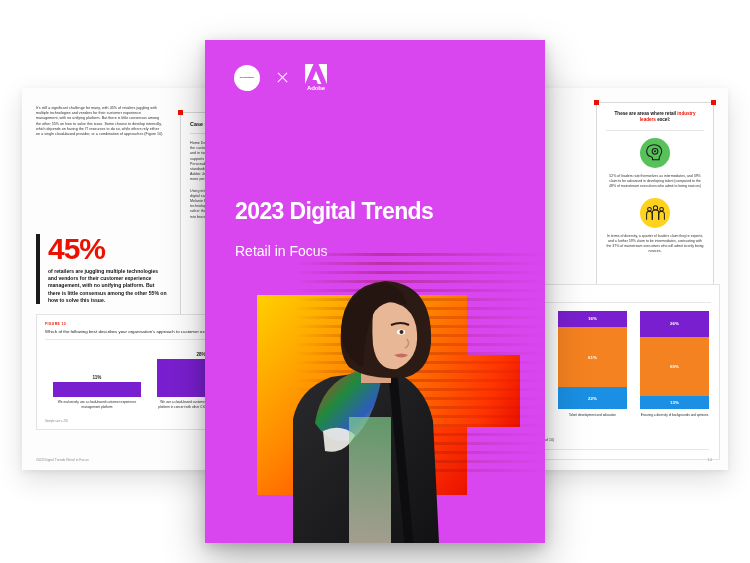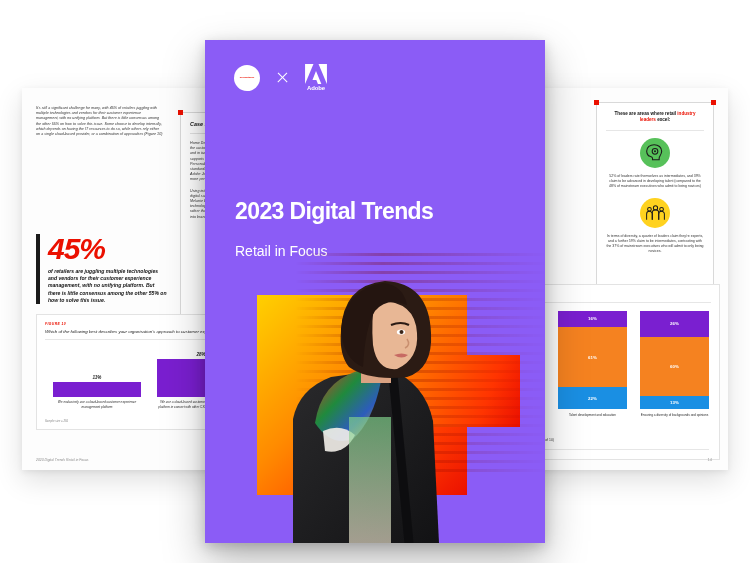--- a/index.html
+++ b/index.html
@@ -20,21 +20,21 @@
     box-shadow: 0 10px 26px rgba(0,0,0,.13), 0 2px 6px rgba(0,0,0,.07);
   }
   .spread .seam {
     position: absolute; top: 0; bottom: 0; left: 50%;
     width: 1px; background: rgba(0,0,0,.06);
   }
   .page {
     position: absolute; top: 0; height: 382px; width: 353px;
     background: #fdfdfd; padding: 16px 14px 10px 14px;
   }
-  .page.left  { left: 0; font-style: italic; }
+  .page.left  { left: 0; }
   .page.right { left: 353px; }
 
   
   .micro { font-size: 3.6px; line-height: 5.2px; color: #2f2f2f; letter-spacing: .05px; }
 
   
   .col { width: 128px; }
   .col.c1 { position: absolute; left: 14px; top: 18px; }
 
   
@@ -115,21 +115,21 @@
   .slabels { position:absolute; left:10px; right:10px; top:128px; display:flex; gap:13px; }
   .slbl { flex:1; font-size:3.1px; line-height:4.2px; text-align:center; color:#2b2b2b; }
   .legend { position:absolute; left:10px; right:10px; bottom:16px; display:flex; gap:10px; align-items:center; justify-content:flex-start; }
   .legitem { display:flex; align-items:center; gap:3px; font-size:3.4px; color:#333; }
   .swatch { width:6px; height:6px; display:inline-block; }
   .legend-rule { position:absolute; left:10px; right:10px; bottom:9px; height:1px; background:#e6e6e6; }
 
   
   .cover {
     position:absolute; left:205px; top:40px; width:340px; height:503px;
-    background:#8b5cf6; overflow:hidden;
+    background:#d946ef; overflow:hidden;
     box-shadow: 0 18px 40px rgba(0,0,0,.28), 0 4px 12px rgba(0,0,0,.18);
   }
   .cover-logos { position:absolute; left:29px; top:24px; display:flex; align-items:center; gap:16px; }
   .econ-dot {
     width:26px; height:26px; border-radius:50%; background:#fff;
     display:flex; align-items:center; justify-content:center;
   }
   .econ-dot span { font-size:2.4px; font-weight:bold; color:#eb1000; letter-spacing:-.1px; }
   .xmark { width:13px; height:13px; position:relative; }
   .xmark:before, .xmark:after {

